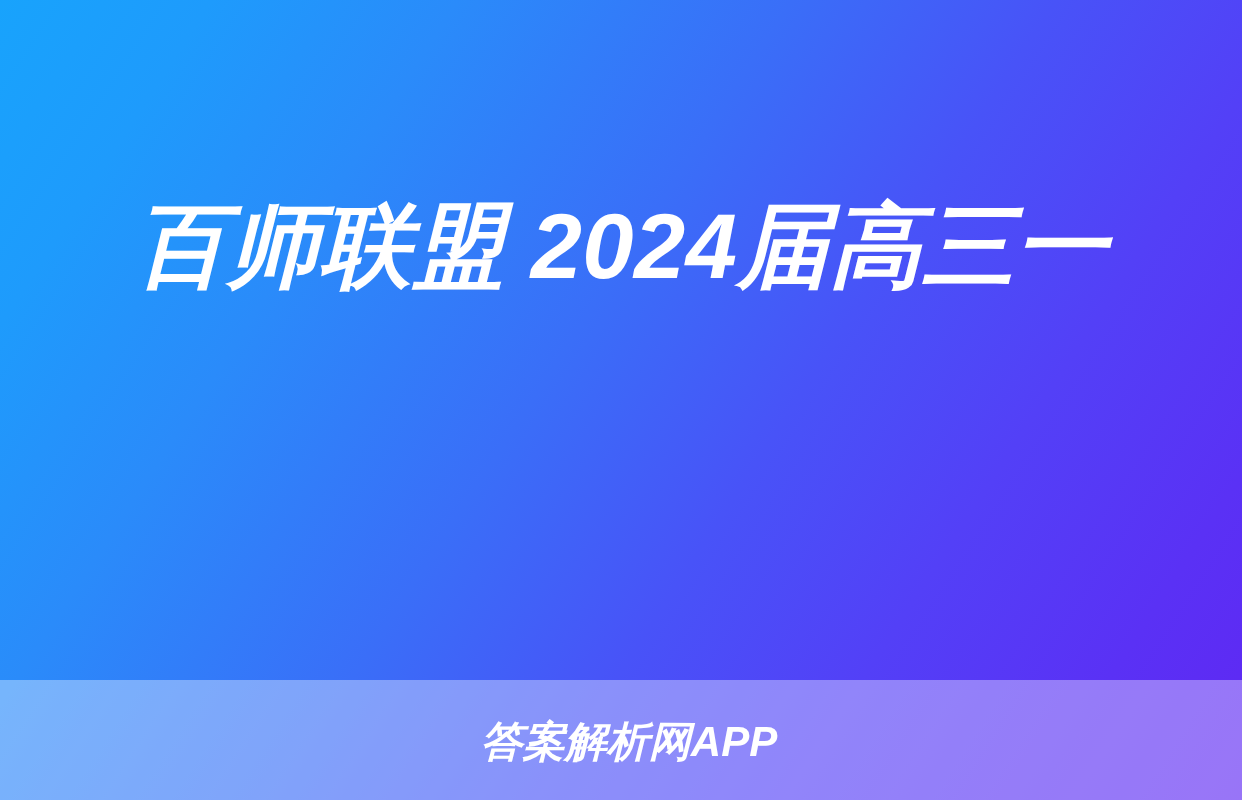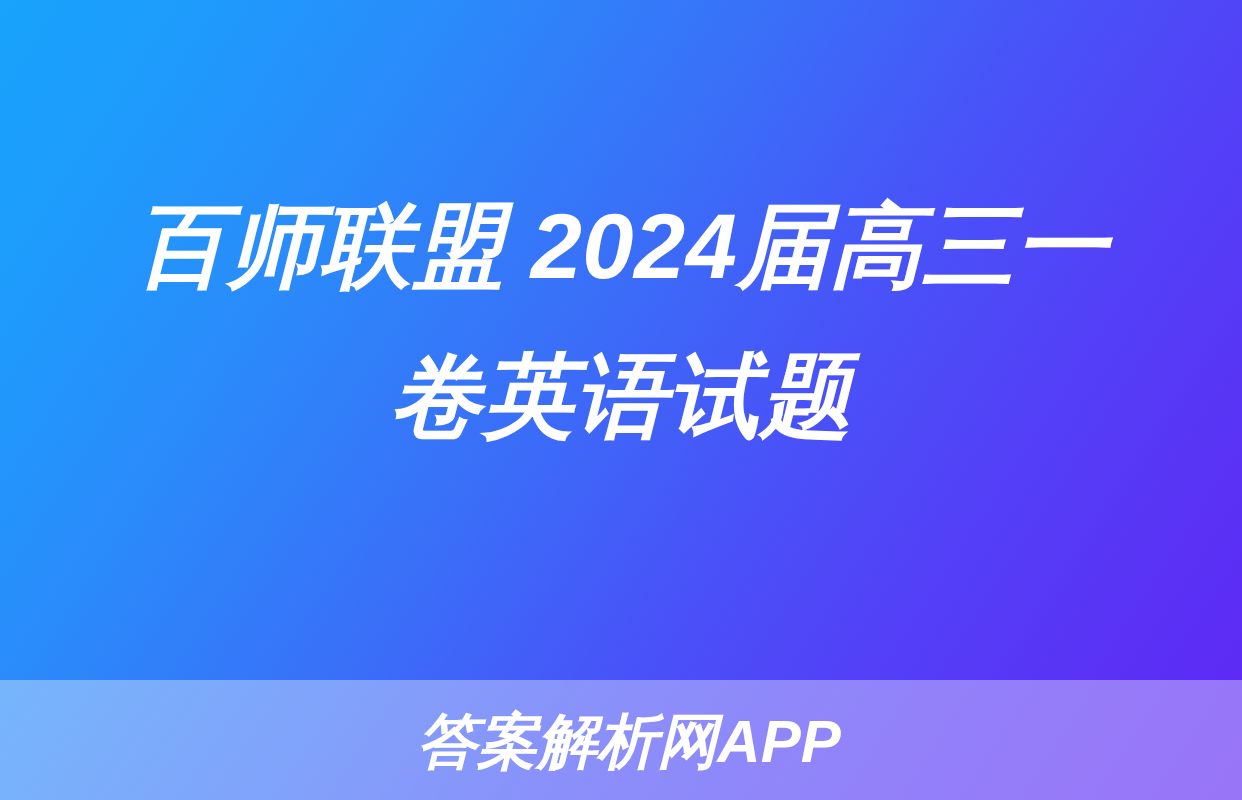--- a/index.html
+++ b/index.html
@@ -61,37 +61,36 @@
     top: 680px;
     height: 120px;
     background: rgba(255, 255, 255, 0.36);
     display: flex;
     align-items: center;
     justify-content: center;
   }
 
   .watermark {
     color: #ffffff;
-    font-size: 60px;
+    font-size: 42px;
     font-weight: 700;
     font-style: italic;
     letter-spacing: 0px;
     line-height: 1;
     white-space: nowrap;
     transform: translateY(2px);
     margin-left: 16px;
   }
 </style>
 </head>
 <body>
 
 <div class="card">
 
   <div class="title-block">
     <span class="title-line">百师联盟 2024届高三一</span>
-    <span class="title-line">卷英语试题</span>
   </div>
 
   <div class="footer-band">
     <span class="watermark">答案解析网APP</span>
   </div>
 
 </div>
 
 </body></html>

